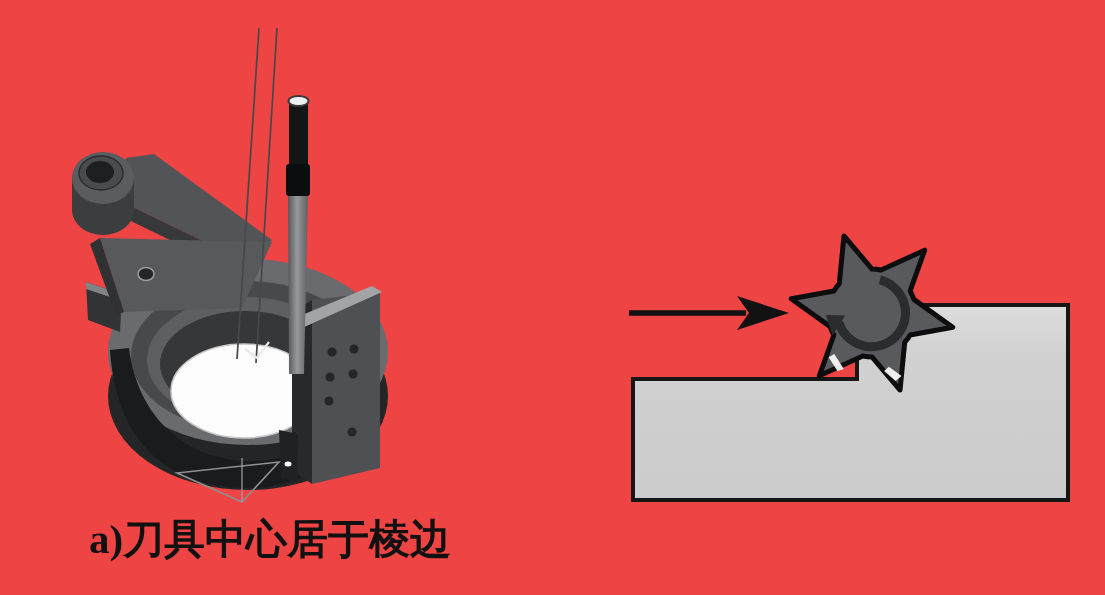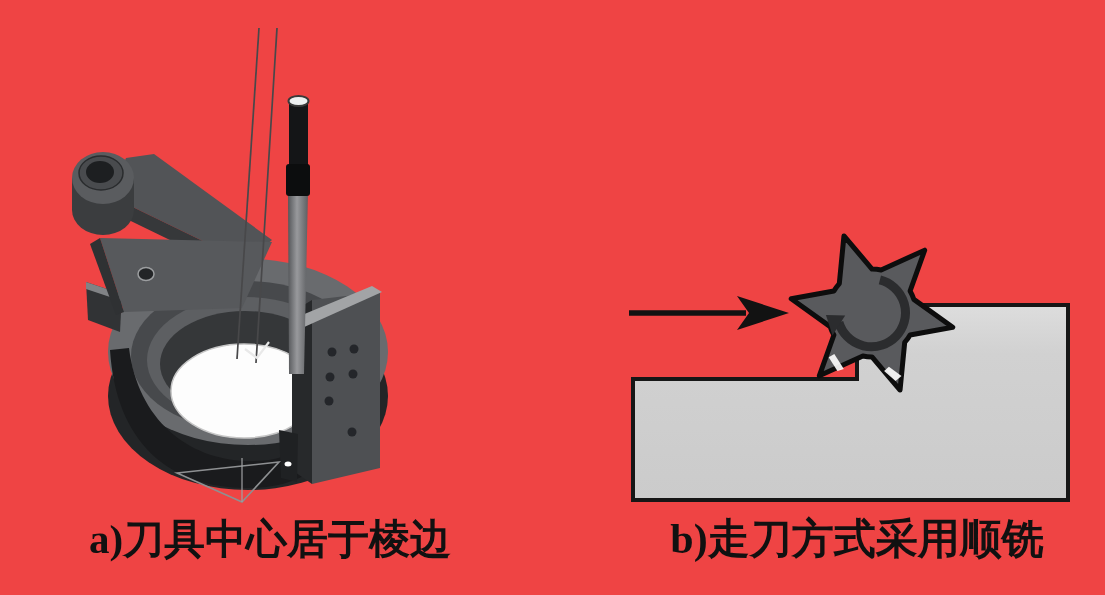--- a/index.html
+++ b/index.html
@@ -130,15 +130,14 @@
 
       <g>
         <line x1="629" y1="313" x2="746" y2="313" stroke="#121212" stroke-width="5.5"></line>
         <polygon points="789,313 737,296 749,313 737,330" fill="#121212"></polygon>
       </g>
     </g>
   </svg>
 
   <div class="caption caption-a">a)刀具中心居于棱边</div>
 
-  <div class="caption caption-b">b)走刀方式采用顺铣</div>
 
 </div>
 
 </body></html>

